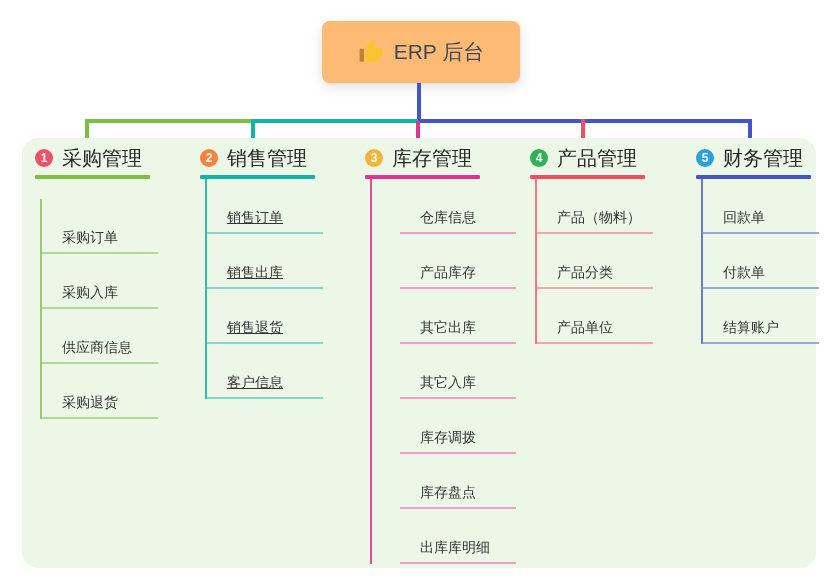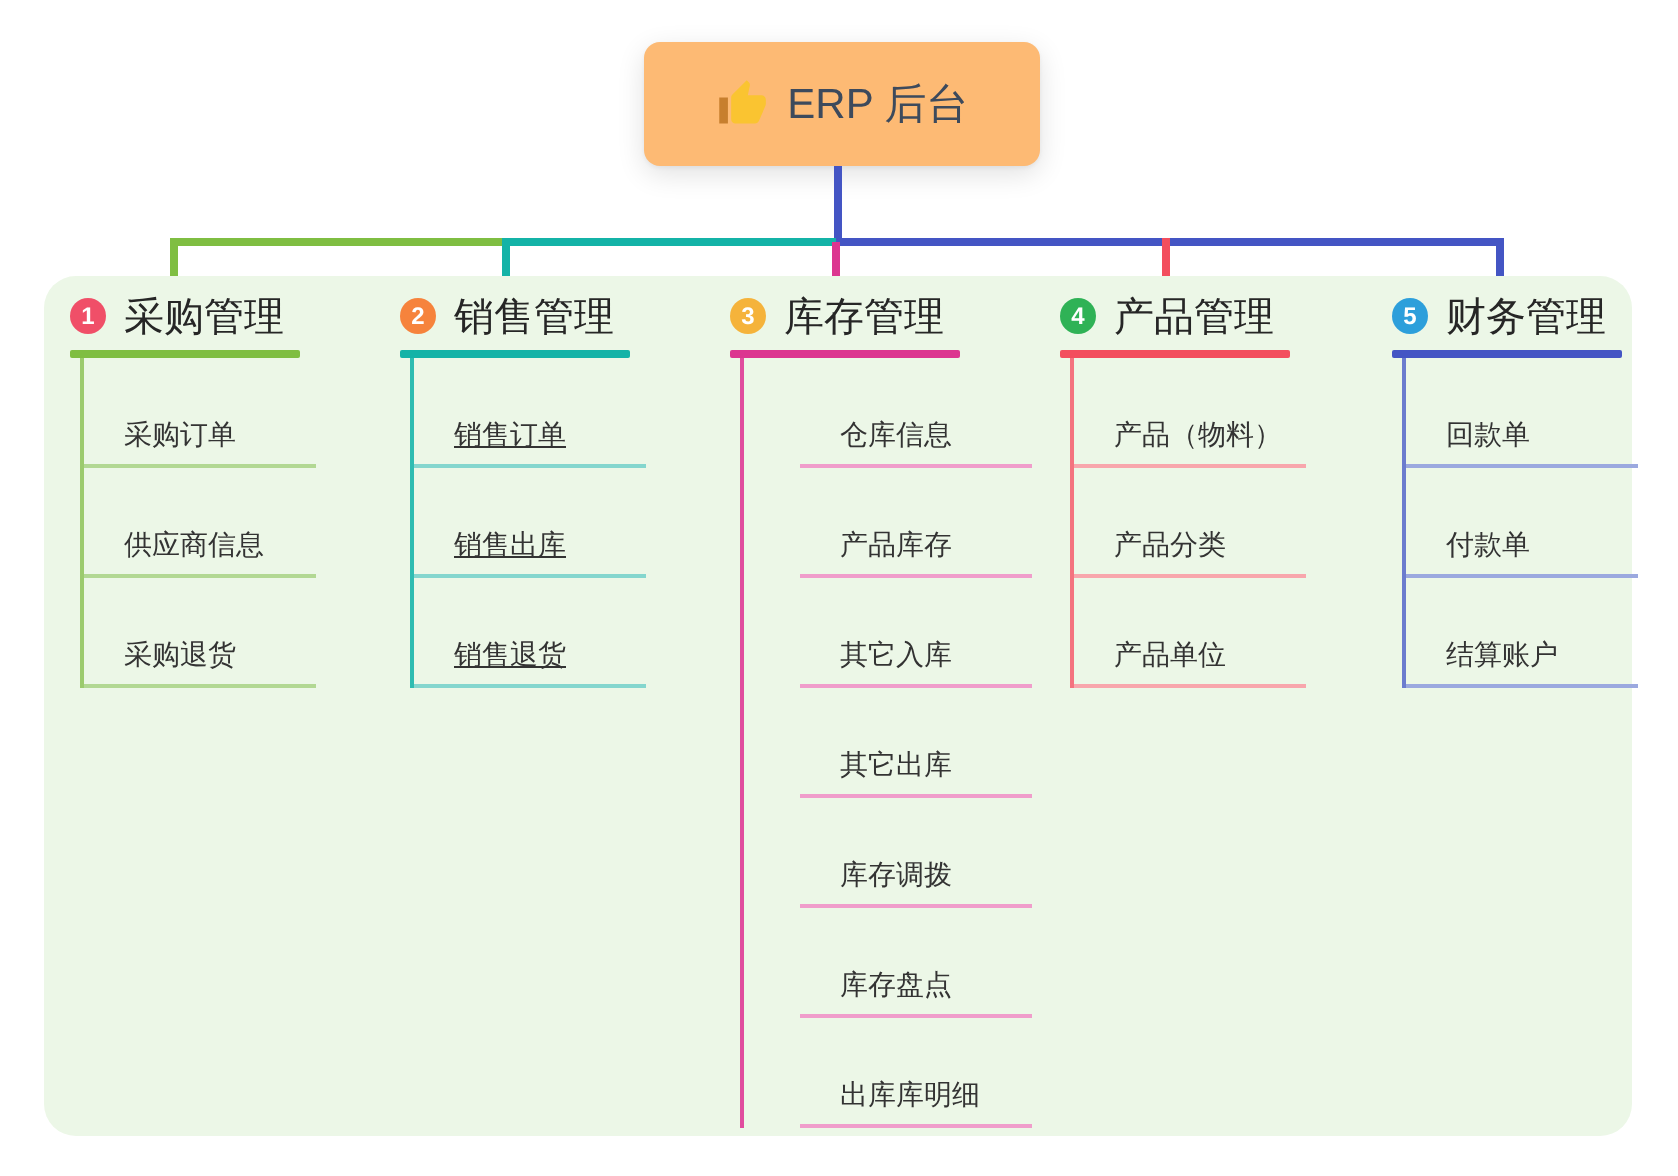--- a/index.html
+++ b/index.html
@@ -44,21 +44,21 @@
   }
   .h-label{font-size:20px;color:#262626;white-space:nowrap;}
   .h-underline{width:115px;height:4px;margin-top:5px;border-radius:1px;}
   .children{margin-left:5px;border-left:2px solid;}
   .child{
     white-space:nowrap;min-width:86px;width:fit-content;
     padding:30px 10px 7px 20px;border-bottom:2px solid;
     font-size:14px;line-height:16px;color:#333333;
   }
   
-  .b1 .h-underline{background:#7fbe42;} .b1 .children{border-color:#9ccb6e;} .b1 .child{border-color:#b2d893;} .b1 .badge{background:#f04f68;}
+  .b1 .h-underline{background:#7fbe42;} .b1 .children{border-color:#9ccb6e;margin-top:20px;} .b1 .child{border-color:#b2d893;} .b1 .badge{background:#f04f68;}
   .b2 .h-underline{background:#14b3a7;} .b2 .children{border-color:#2fbcb1;} .b2 .child{border-color:#84d6ce;text-decoration:underline;} .b2 .badge{background:#f6833c;}
   .b3 .h-underline{background:#dc3690;} .b3 .children{border-color:#e04d9e;padding-left:28px;} .b3 .child{border-color:#f09dcb;} .b3 .badge{background:#f5b33b;}
   .b4 .h-underline{background:#f34e5e;} .b4 .children{border-color:#f4737f;} .b4 .child{border-color:#f8a6ac;} .b4 .badge{background:#2fb256;}
   .b5 .h-underline{background:#4455c4;} .b5 .children{border-color:#6b7cce;} .b5 .child{border-color:#9ba9df;} .b5 .badge{background:#2d9fdb;}
 </style>
 </head>
 <body>
 
 <div class="root-card">
   <svg class="thumb-icon" viewBox="0 0 24 24" aria-hidden="true">
@@ -81,49 +81,51 @@
 <div class="panel"></div>
 
 <div class="col col1 b1">
   <div class="header-row">
     <span class="badge">1</span>
     <span class="h-label">采购管理</span>
   </div>
   <div class="h-underline"></div>
   <div class="children">
     <div class="child">采购订单</div>
+    <div class="child">采购入库</div>
     <div class="child">供应商信息</div>
     <div class="child">采购退货</div>
   </div>
 </div>
 
 <div class="col col2 b2">
   <div class="header-row">
     <span class="badge">2</span>
     <span class="h-label">销售管理</span>
   </div>
   <div class="h-underline"></div>
   <div class="children">
     <div class="child">销售订单</div>
     <div class="child">销售出库</div>
     <div class="child">销售退货</div>
+    <div class="child">客户信息</div>
   </div>
 </div>
 
 <div class="col col3 b3">
   <div class="header-row">
     <span class="badge">3</span>
     <span class="h-label">库存管理</span>
   </div>
   <div class="h-underline"></div>
   <div class="children">
     <div class="child">仓库信息</div>
     <div class="child">产品库存</div>
+    <div class="child">其它出库</div>
     <div class="child">其它入库</div>
-    <div class="child">其它出库</div>
     <div class="child">库存调拨</div>
     <div class="child">库存盘点</div>
     <div class="child">出库库明细</div>
   </div>
 </div>
 
 <div class="col col4 b4">
   <div class="header-row">
     <span class="badge">4</span>
     <span class="h-label">产品管理</span>

